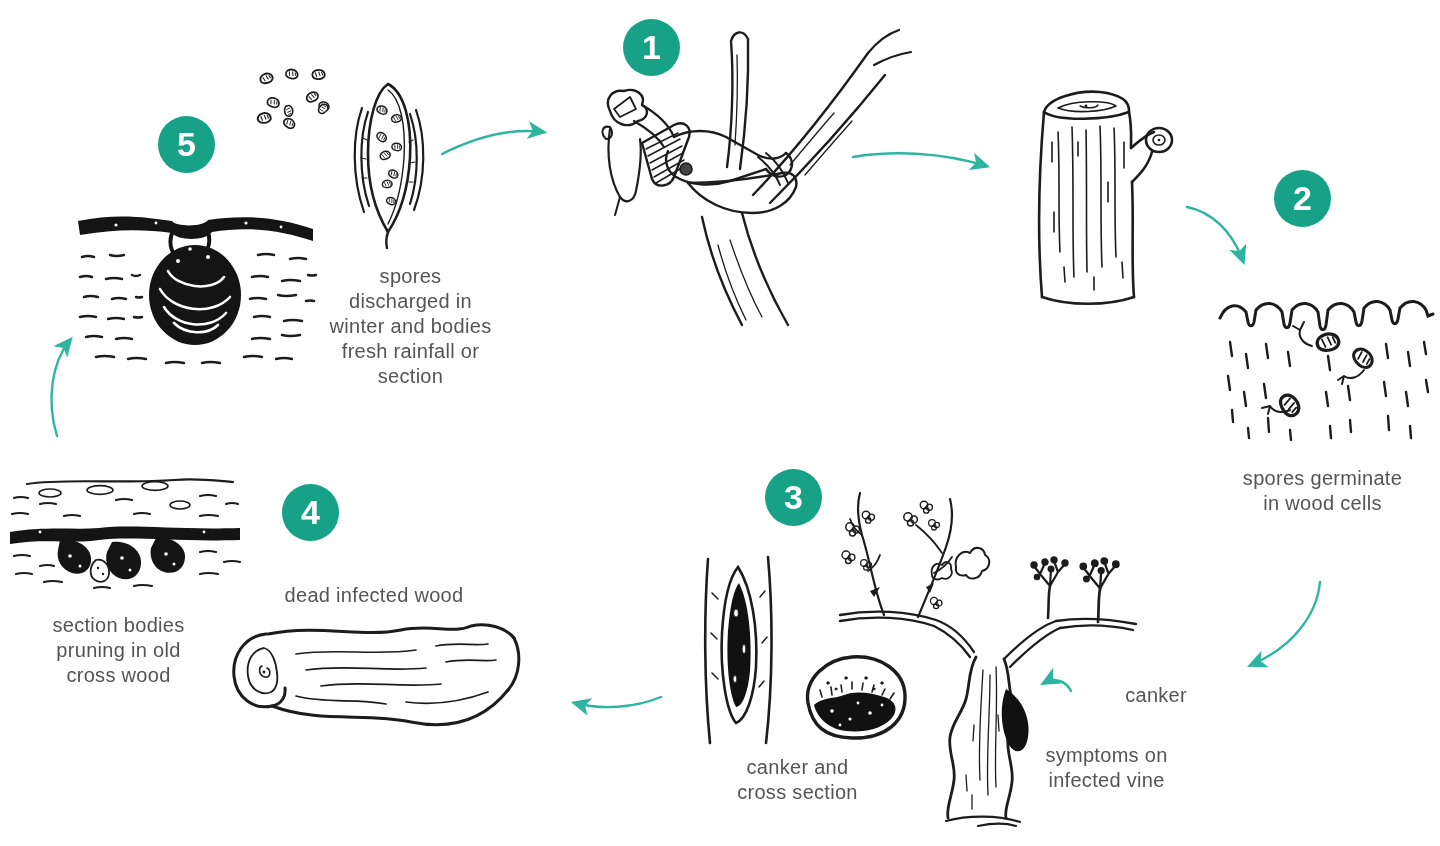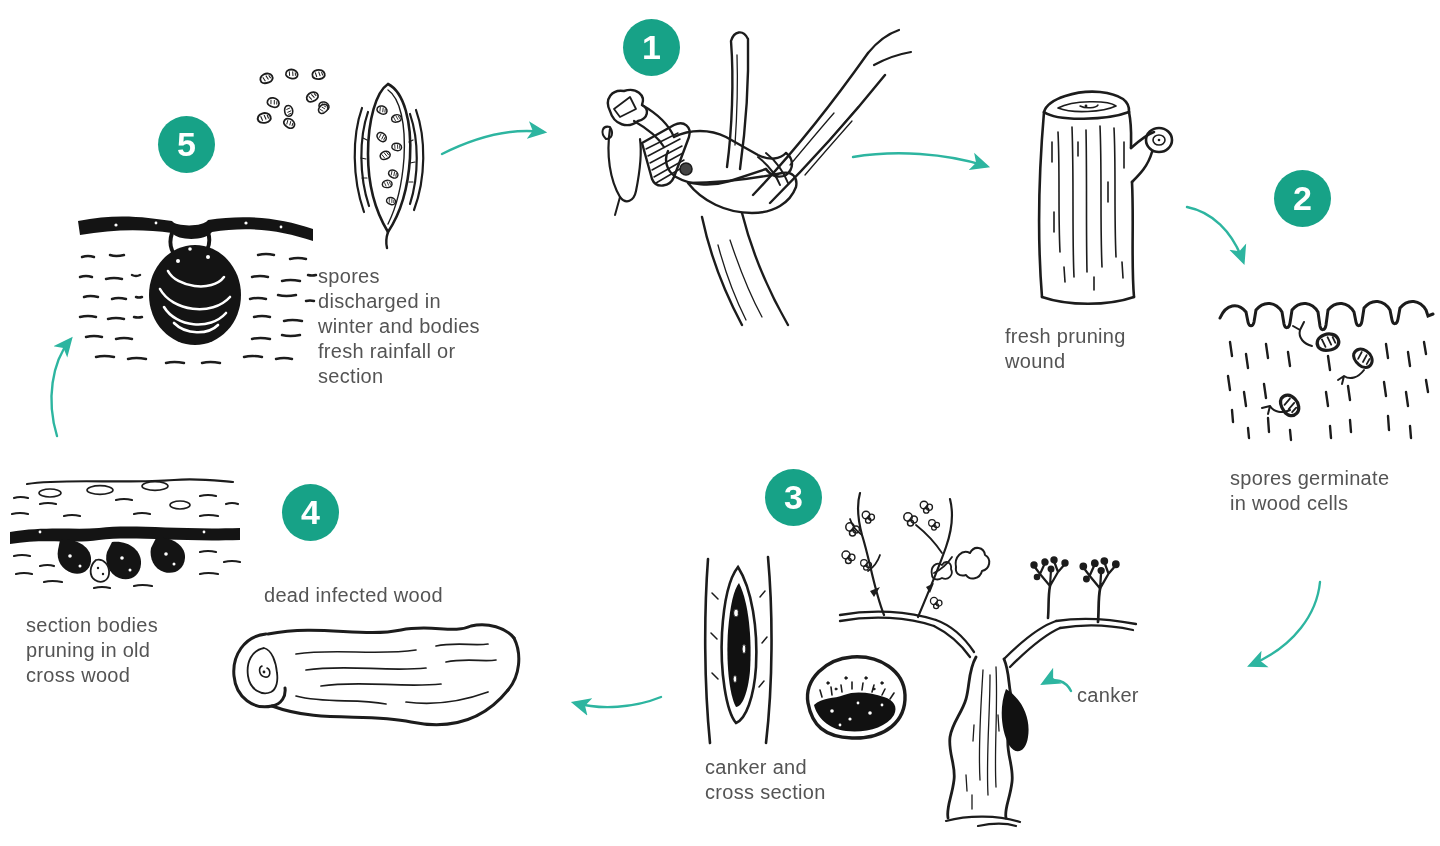--- a/index.html
+++ b/index.html
@@ -9,25 +9,25 @@
   #canvas{
     position:relative;width:1440px;height:846px;background:var(--bg);
     font-family:"Liberation Sans",sans-serif;overflow:hidden;
   }
   .badge{
     position:absolute;width:57px;height:57px;border-radius:50%;
     background:var(--badge);color:#fff;font-weight:bold;font-size:34px;
     display:flex;align-items:center;justify-content:center;user-select:none;
   }
   .label{
-    position:absolute;text-align:left;color:var(--text);
+    position:absolute;text-align:center;color:var(--text);
     font-size:20px;line-height:25px;letter-spacing:.3px;
   }
   .label span{display:block;}
-  .label.left{text-align:left;}
+  .label.left{text-align:right;}
   .illus{position:absolute;}
   .illus svg{display:block;}
   #arrow-layer{position:absolute;left:0;top:0;}
   .arrow{fill:none;stroke:var(--arrow);stroke-width:2.4;stroke-linecap:round;}
 </style>
 </head>
 <body>
 
 <div id="canvas">
 
@@ -82,30 +82,30 @@
       <span>5</span>
     </div>
 
   <div class="label" style="left:318px;top:264px;width:185px">
     <span>spores</span>
     <span>discharged in</span>
     <span>winter and bodies</span>
     <span>fresh rainfall or</span>
     <span>section</span>
   </div>
-  <div class="label" style="left:1005px;top:324px;width:185px">
-    <span>fresh pruning</span>
-    <span>wound</span>
-  </div>
   <div class="label" style="left:1230px;top:466px;width:185px">
     <span>spores germinate</span>
     <span>in wood cells</span>
   </div>
   <div class="label left" style="left:1077px;top:683px;width:110px">
     <span>canker</span>
+  </div>
+  <div class="label" style="left:1014px;top:743px;width:185px">
+    <span>symptoms on</span>
+    <span>infected vine</span>
   </div>
   <div class="label" style="left:264px;top:583px;width:220px">
     <span>dead infected wood</span>
   </div>
   <div class="label" style="left:705px;top:755px;width:185px">
     <span>canker and</span>
     <span>cross section</span>
   </div>
   <div class="label" style="left:26px;top:613px;width:185px">
     <span>section bodies</span>

